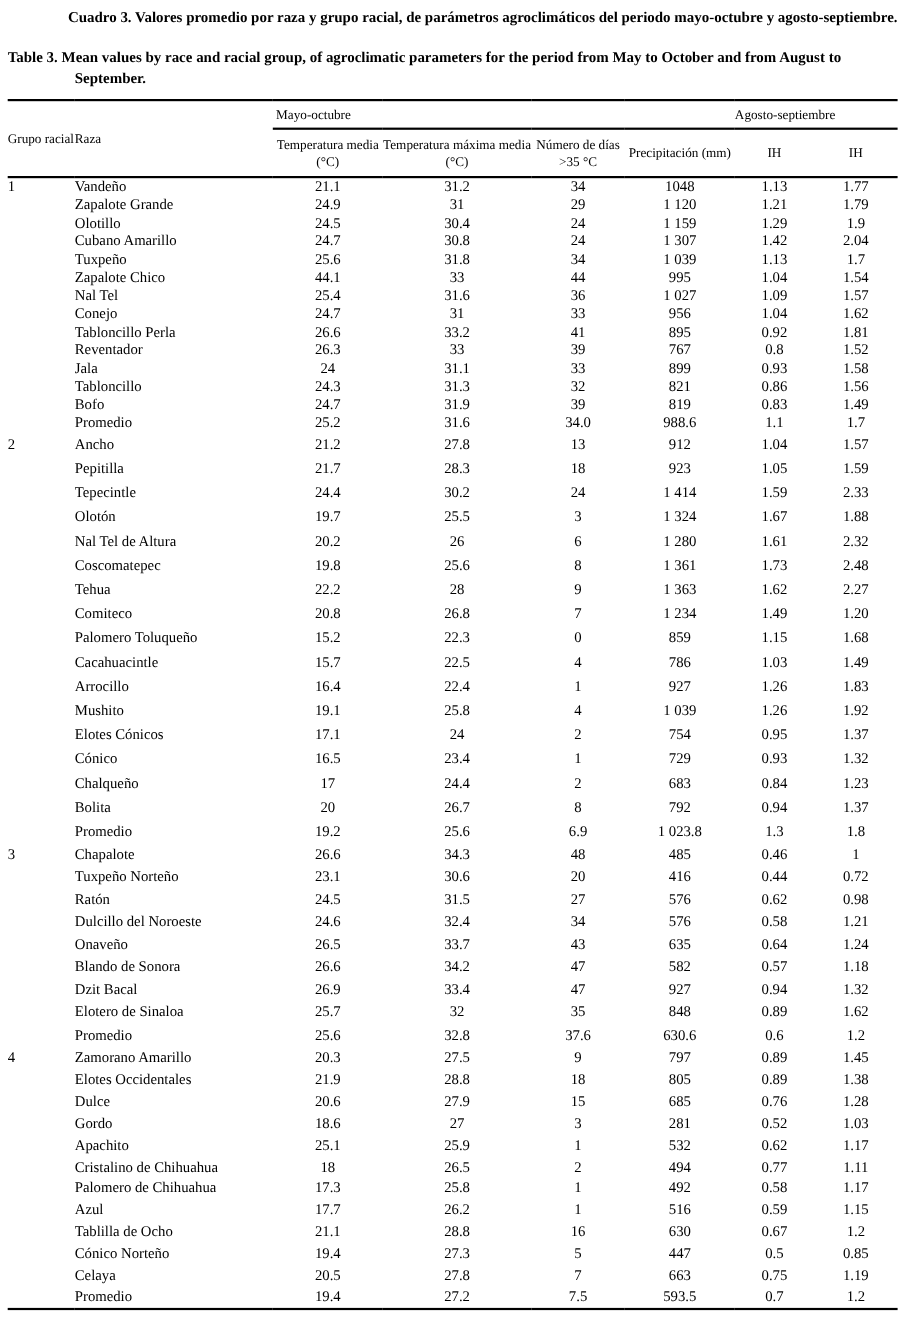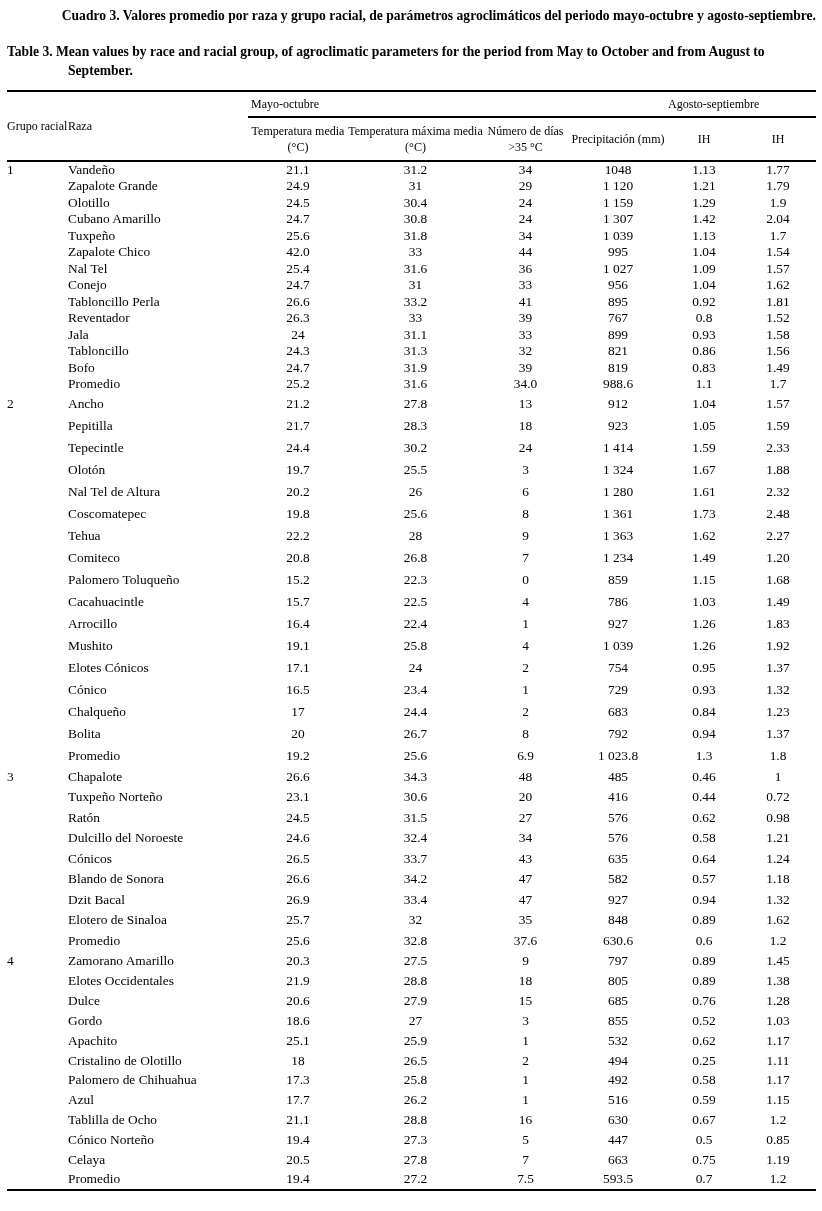--- a/index.html
+++ b/index.html
@@ -126,21 +126,21 @@
           <td>25.6</td>
           <td>31.8</td>
           <td>34</td>
           <td>1 039</td>
           <td>1.13</td>
           <td>1.7</td>
         </tr>
         <tr class="g1">
           <td></td>
           <td>Zapalote Chico</td>
-          <td>42.0</td>
+          <td>44.1</td>
           <td>33</td>
           <td>44</td>
           <td>995</td>
           <td>1.04</td>
           <td>1.54</td>
         </tr>
         <tr class="g1">
           <td></td>
           <td>Nal Tel</td>
           <td>25.4</td>
@@ -425,21 +425,21 @@
           <td>Dulcillo del Noroeste</td>
           <td>24.6</td>
           <td>32.4</td>
           <td>34</td>
           <td>576</td>
           <td>0.58</td>
           <td>1.21</td>
         </tr>
         <tr class="g3">
           <td></td>
-          <td>Cónicos</td>
+          <td>Onaveño</td>
           <td>26.5</td>
           <td>33.7</td>
           <td>43</td>
           <td>635</td>
           <td>0.64</td>
           <td>1.24</td>
         </tr>
         <tr class="g3">
           <td></td>
           <td>Blando de Sonora</td>
@@ -509,42 +509,42 @@
           <td>685</td>
           <td>0.76</td>
           <td>1.28</td>
         </tr>
         <tr class="g4">
           <td></td>
           <td>Gordo</td>
           <td>18.6</td>
           <td>27</td>
           <td>3</td>
-          <td>855</td>
+          <td>281</td>
           <td>0.52</td>
           <td>1.03</td>
         </tr>
         <tr class="g4">
           <td></td>
           <td>Apachito</td>
           <td>25.1</td>
           <td>25.9</td>
           <td>1</td>
           <td>532</td>
           <td>0.62</td>
           <td>1.17</td>
         </tr>
         <tr class="g4">
           <td></td>
-          <td>Cristalino de Olotillo</td>
+          <td>Cristalino de Chihuahua</td>
           <td>18</td>
           <td>26.5</td>
           <td>2</td>
           <td>494</td>
-          <td>0.25</td>
+          <td>0.77</td>
           <td>1.11</td>
         </tr>
         <tr class="g4">
           <td></td>
           <td>Palomero de Chihuahua</td>
           <td>17.3</td>
           <td>25.8</td>
           <td>1</td>
           <td>492</td>
           <td>0.58</td>

